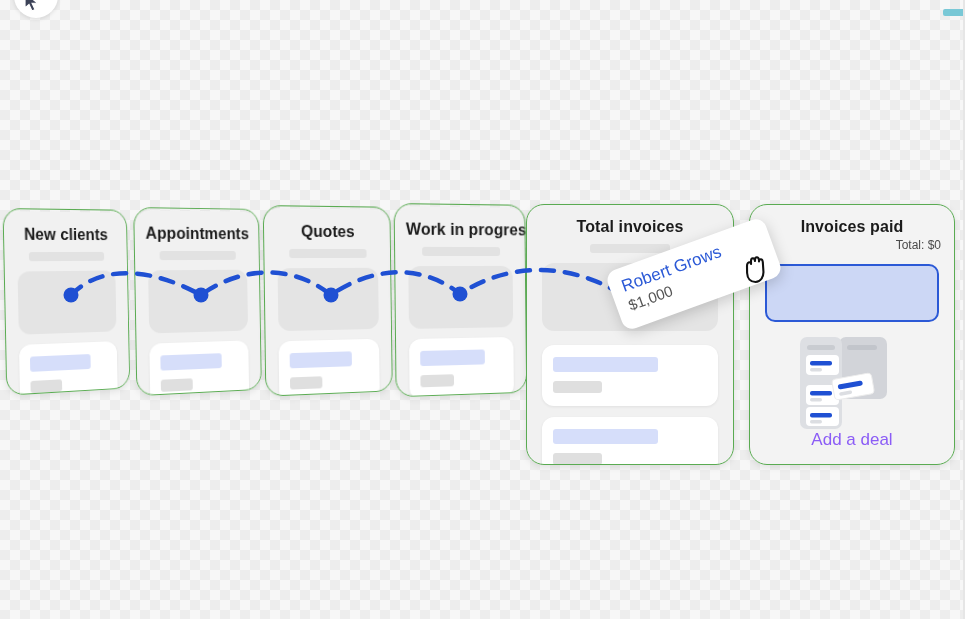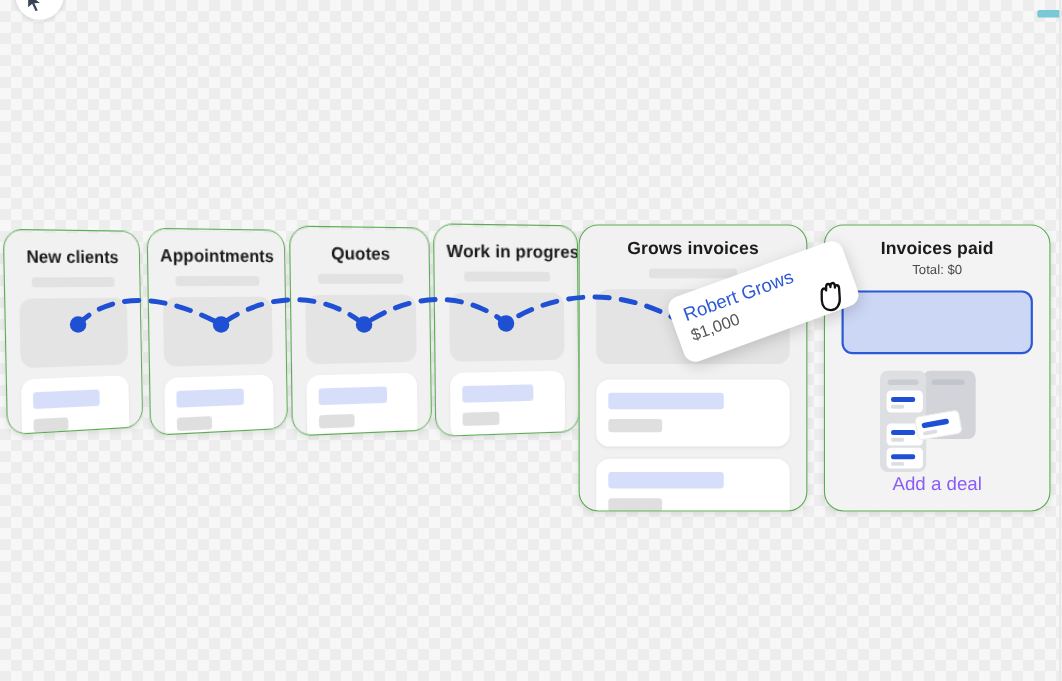--- a/index.html
+++ b/index.html
@@ -35,21 +35,21 @@
     background:#f1f1f1;
     box-shadow:0 2px 7px rgba(0,0,0,.09);
     overflow:hidden;
   }
   .col-inner{position:absolute;inset:0;padding:14px 12px 0 12px;box-sizing:border-box;}
 
   .col-title{
     text-align:center;font-size:16px;font-weight:700;color:#1b1b1b;
     letter-spacing:.1px;white-space:nowrap;
   }
-  .col-total{text-align:center;font-size:12px;color:#4a4a4a;margin-top:2px;}
+  .col-total{text-align:right;font-size:12px;color:#4a4a4a;margin-top:2px;}
   .col-subbar{
     width:80px;height:9px;border-radius:3px;background:#e2e2e2;margin:8px auto 0 auto;
   }
 
   .ghost-slot{
     margin:10px 2px 0 2px;height:62px;border-radius:12px;background:#e4e4e4;
   }
   .drop-slot{
     margin:8px 2px 0 2px;height:62px;border-radius:10px;
     background:#ccd7f5;border:2px solid #2b59d6;box-sizing:border-box;
@@ -152,21 +152,21 @@
         <div class="deal-card">
           <div class="line-blue"></div>
           <div class="line-grey"></div>
         </div>
       </div>
     </div>
     <div class="outline" style="left:394px;top:204px;width:135px;height:191px;transform:perspective(900px) rotateY(13deg) rotateZ(-0.6deg);"></div>
 
     <div class="col" style="left:526px;top:204px;width:208px;height:261px;">
       <div class="col-inner" style="padding:14px 14px 0 14px;">
-        <div class="col-title">Grows invoices</div>
+        <div class="col-title">Total invoices</div>
         <div class="col-subbar"></div>
         <div class="ghost-slot" style="height:68px;"></div>
         <div class="deal-card" style="margin-top:14px;">
           <div class="line-blue" style="width:68%;"></div>
           <div class="line-grey" style="width:32%;"></div>
         </div>
         <div class="deal-card" style="margin-top:11px;">
           <div class="line-blue" style="width:68%;"></div>
           <div class="line-grey" style="width:32%;"></div>
         </div>

